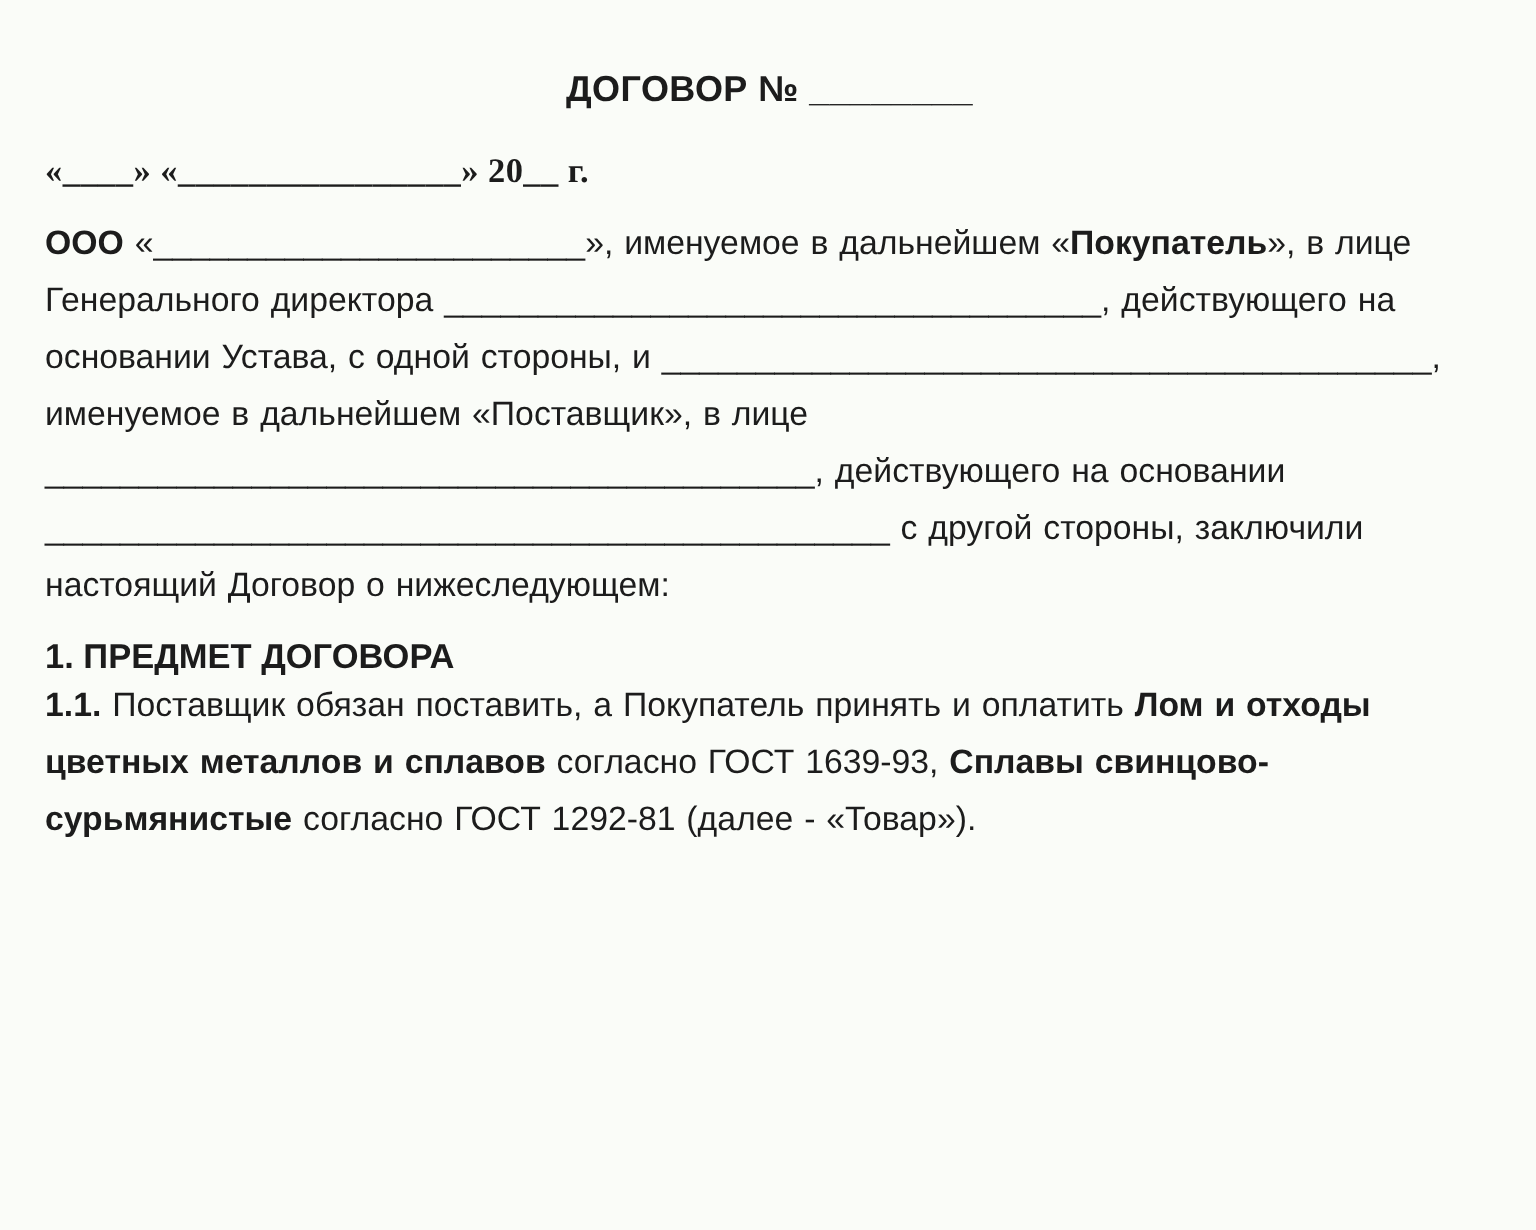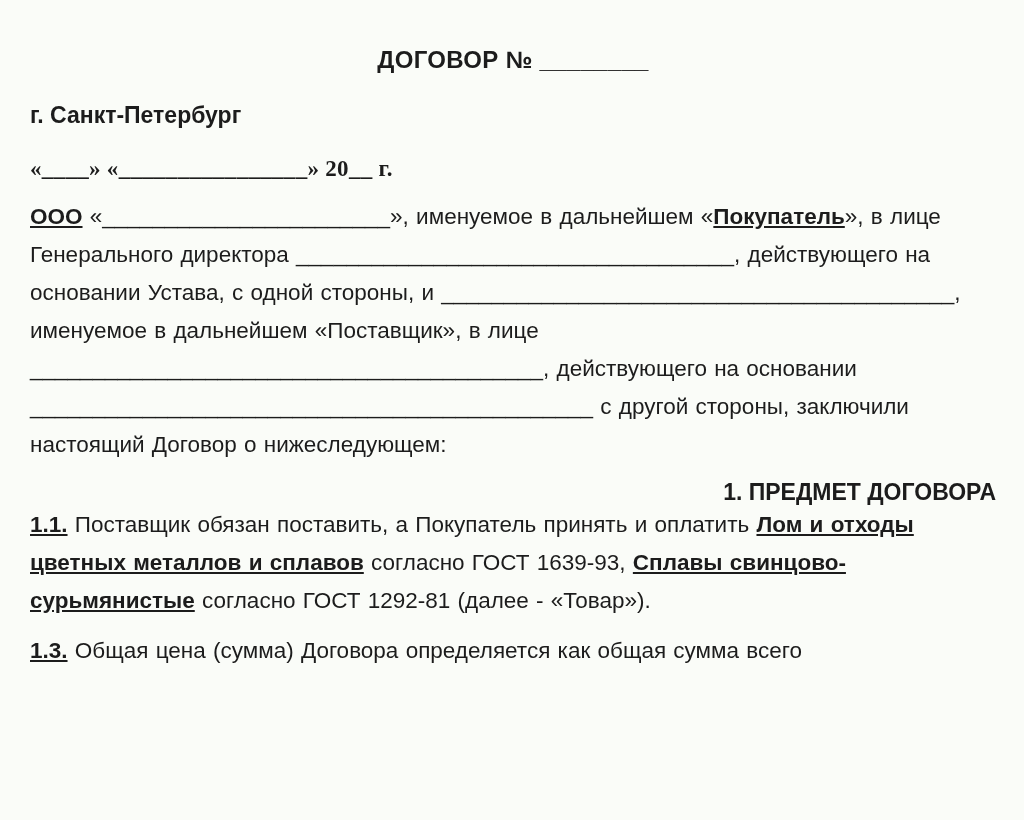--- a/index.html
+++ b/index.html
@@ -45,43 +45,41 @@
   }
   .para {
     margin: 0;
     font-size: 22.5px;
     line-height: 38px;
     word-spacing: 1px;
   }
   .intro-para   { margin-top: 15px; }
   .section-heading {
     margin: 14px 0 0 0;
-    text-align: right;
+    text-align: left;
     font-size: 23px;
     line-height: 28px;
     font-weight: bold;
   }
   .clause-1-1 { }
   .clause-1-2 { margin-top: 24px; }
   .clause-1-3 { margin-top: 12px; }
-  .b { font-weight: bold; text-decoration: underline; }
+  .b { font-weight: bold; }
 </style>
 </head>
 <body>
 
 <div class="page">
 
   <h1 class="doc-title">ДОГОВОР № ________</h1>
 
-  <p class="city-line">г. Санкт-Петербург</p>
 
   <p class="date-line">«____» «________________» 20__ г.</p>
 
   <p class="para intro-para"><span class="b">ООО</span><span> «_______________________», именуемое в дальнейшем «</span><span class="b">Покупатель</span><span>», в лице Генерального директора ___________________________________, действующего на основании Устава, с одной стороны, и _________________________________________, именуемое в дальнейшем «Поставщик», в лице _________________________________________, действующего на основании _____________________________________________ с другой стороны, заключили настоящий Договор о нижеследующем:</span></p>
 
   <h2 class="section-heading">1. ПРЕДМЕТ ДОГОВОРА</h2>
 
   <p class="para clause-1-1"><span class="b">1.1.</span><span> Поставщик обязан поставить, а Покупатель принять и оплатить </span><span class="b">Лом и отходы цветных металлов и сплавов</span><span> согласно ГОСТ 1639-93, </span><span class="b">Сплавы свинцово-сурьмянистые</span><span> согласно ГОСТ 1292-81 (далее - «Товар»).</span></p>
 
 
-  <p class="para clause-1-3"><span class="b">1.3.</span><span> Общая цена (сумма) Договора определяется как общая сумма всего</span></p>
 
 </div>
 
 </body></html>

